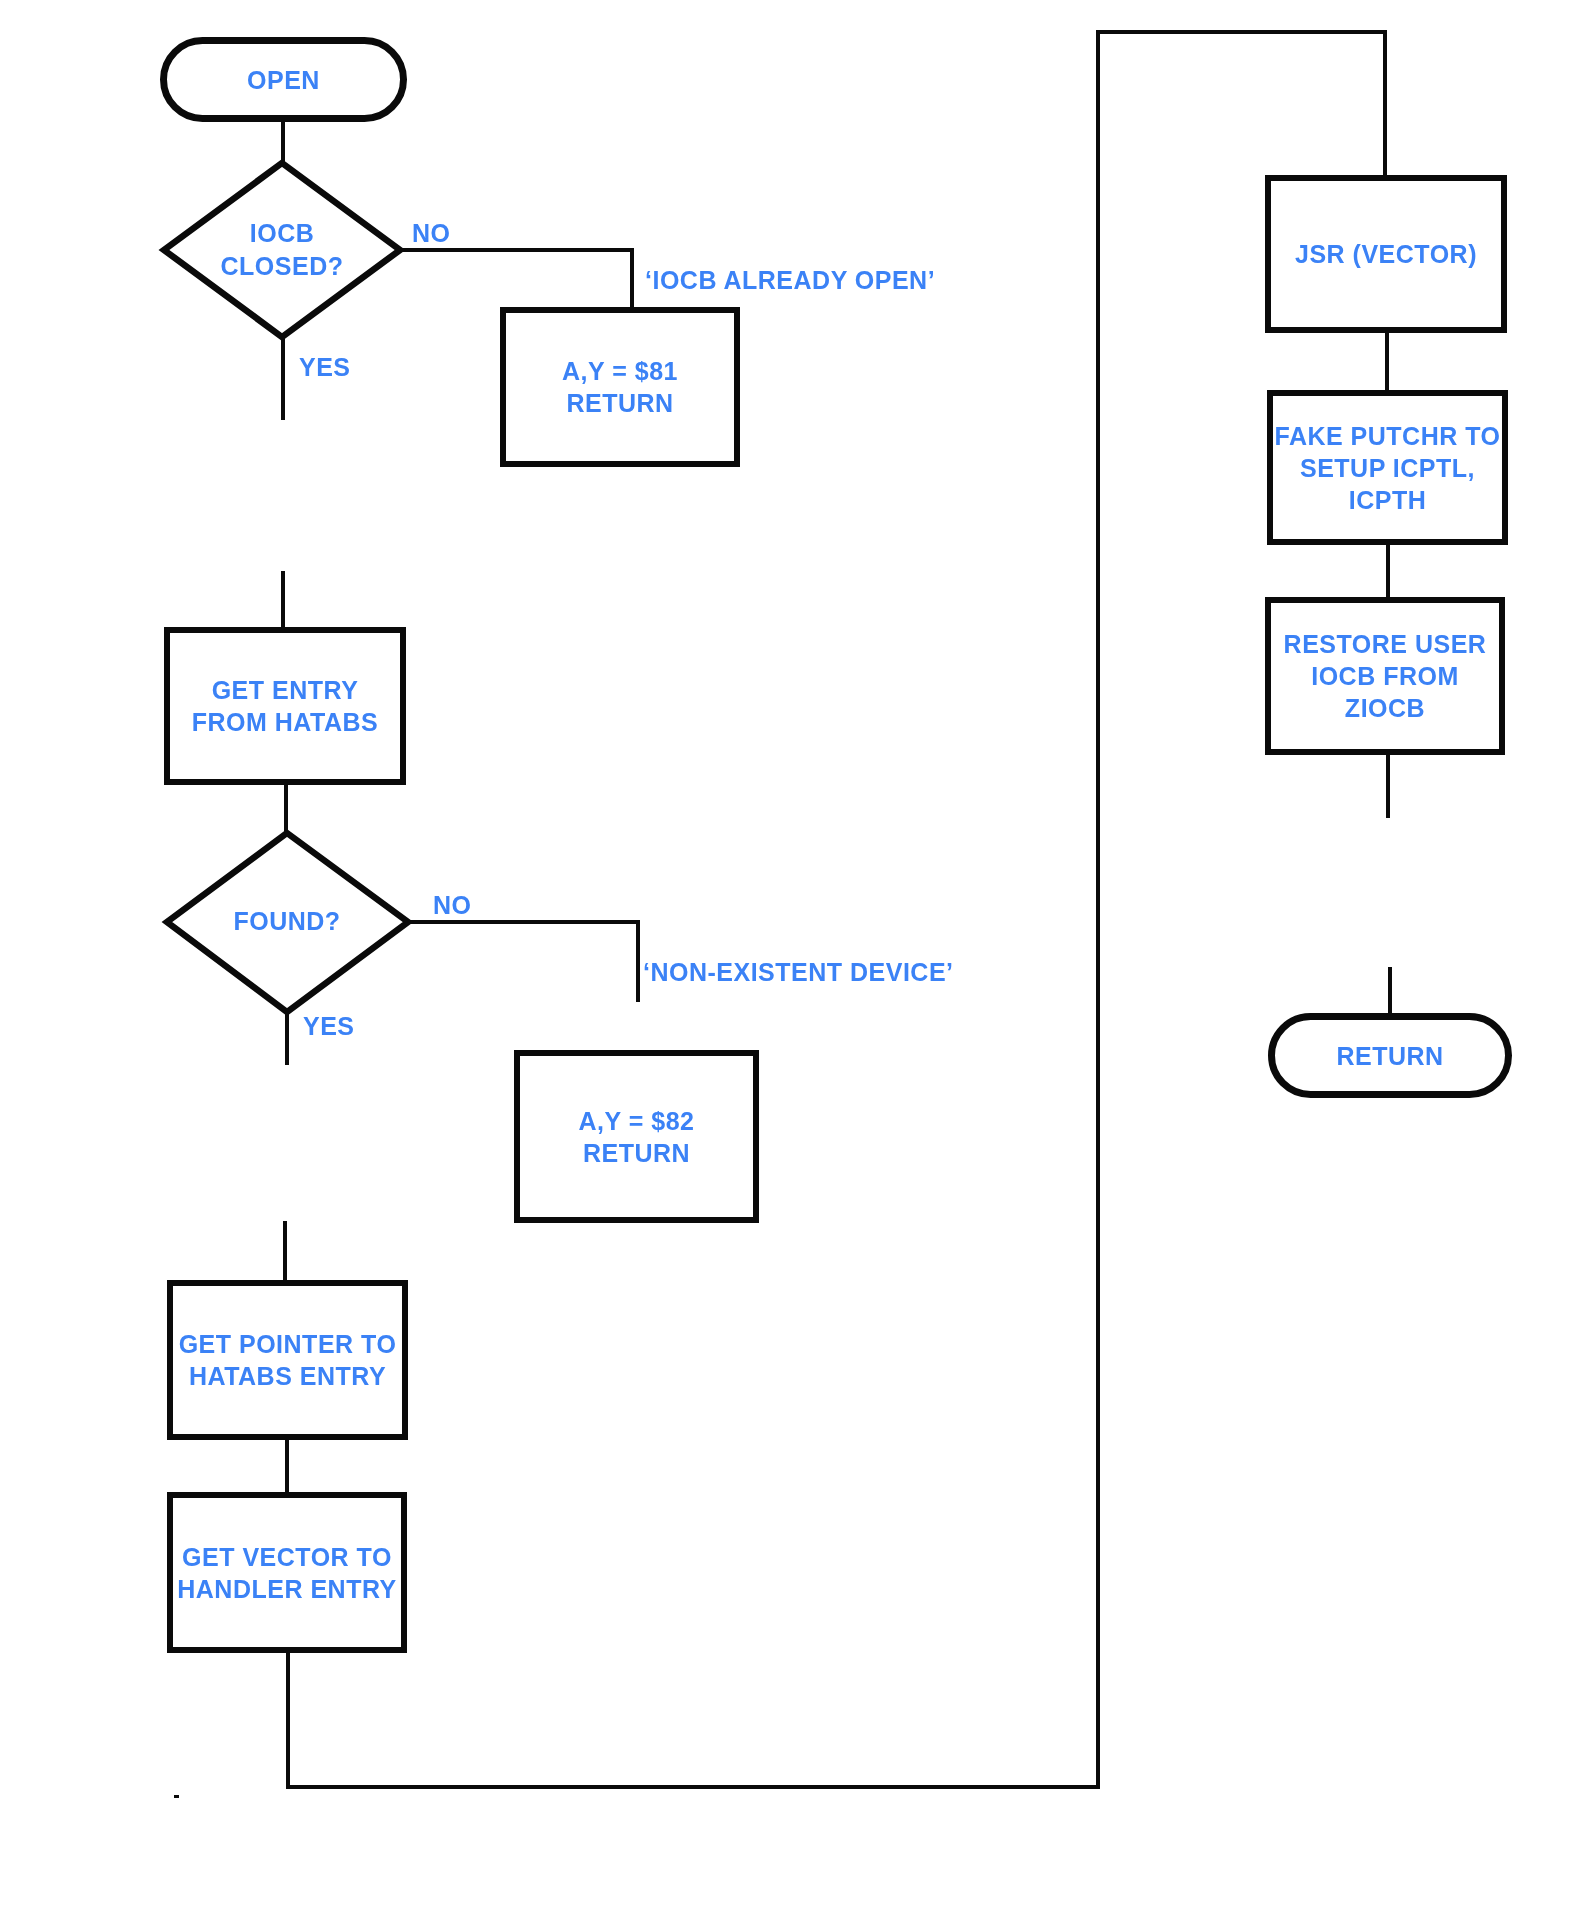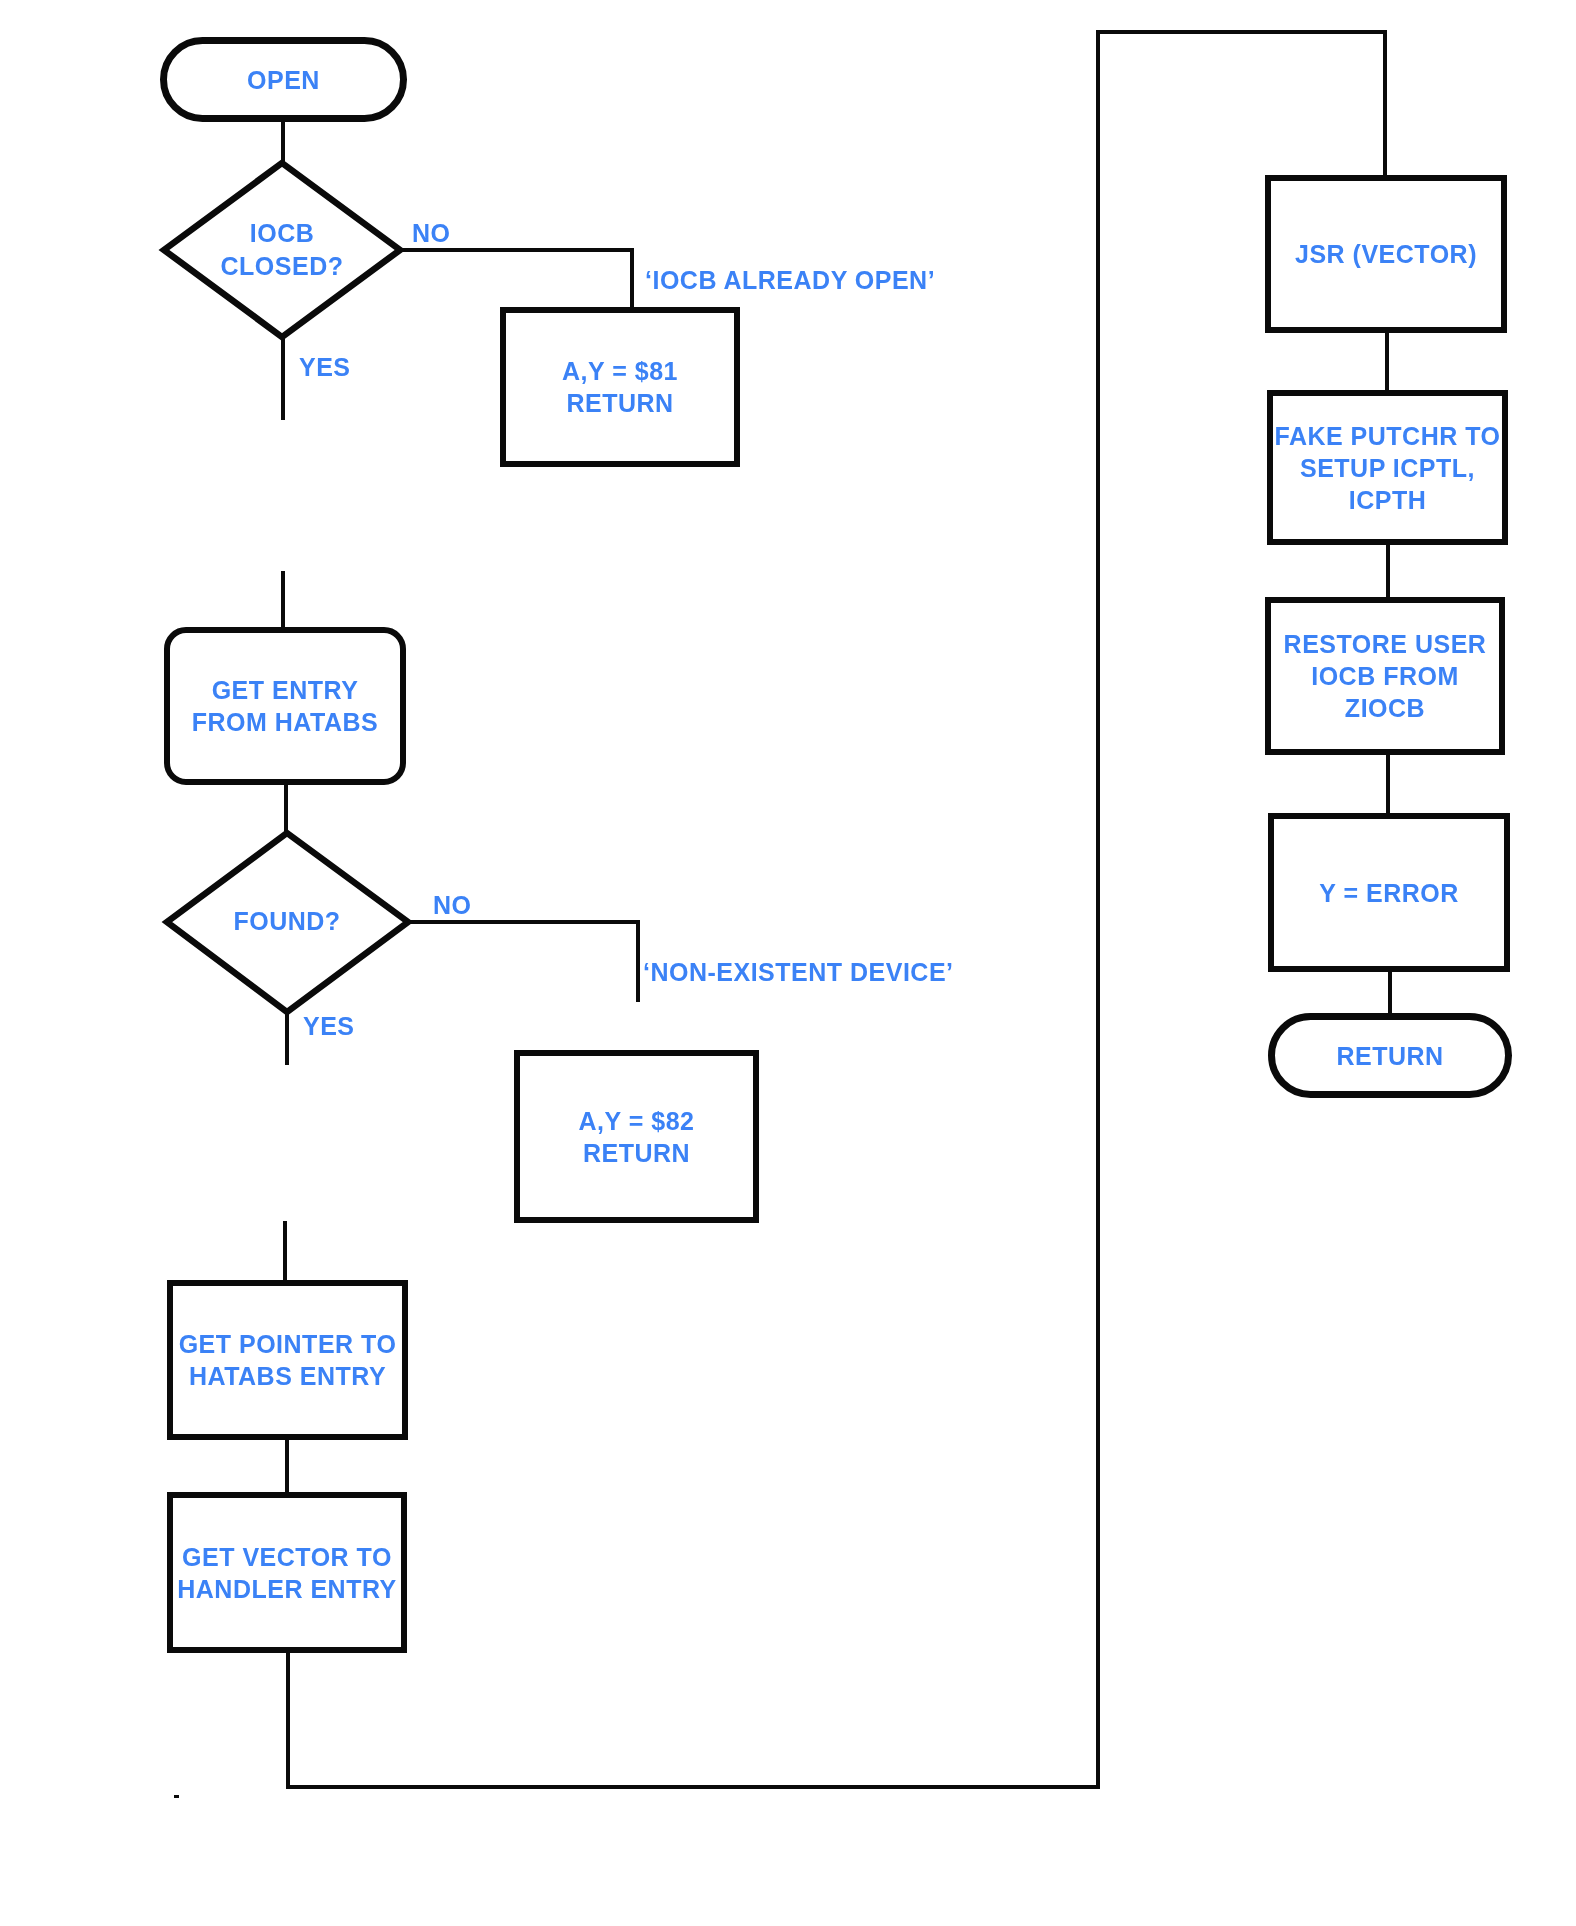--- a/index.html
+++ b/index.html
@@ -59,21 +59,21 @@
 
   <div class="dtext" style="left:172px;top:217px;width:220px;">IOCB
 CLOSED?</div>
 
   <div class="dtext" style="left:177px;top:905px;width:220px;">FOUND?</div>
 
   <div class="node" style="left:500px;top:307px;width:240px;height:160px;">A,Y =  $81
 RETURN</div>
 
 
-  <div class="node" style="left:164px;top:627px;width:242px;height:158px;border-radius:22px;">GET ENTRY
+  <div class="node" style="left:164px;top:627px;width:242px;height:158px;">GET ENTRY
 FROM HATABS</div>
 
   <div class="node" style="left:514px;top:1050px;width:245px;height:173px;">A,Y =  $82
 RETURN</div>
 
 
   <div class="node" style="left:167px;top:1280px;width:241px;height:160px;">GET POINTER TO
 HATABS ENTRY</div>
 
   <div class="node" style="left:167px;top:1492px;width:240px;height:161px;">GET VECTOR TO
@@ -82,21 +82,20 @@
   <div class="node" style="left:1265px;top:175px;width:242px;height:158px;">JSR (VECTOR)</div>
 
   <div class="node" style="left:1267px;top:390px;width:241px;height:155px;">FAKE PUTCHR TO
 SETUP ICPTL,
 ICPTH</div>
 
   <div class="node" style="left:1265px;top:597px;width:240px;height:158px;">RESTORE USER
 IOCB FROM
 ZIOCB</div>
 
-  <div class="node" style="left:1268px;top:813px;width:242px;height:159px;">Y =  ERROR</div>
 
   <div class="elabel" style="left:412px;top:219px;">NO</div>
 
   <div class="elabel" style="left:299px;top:353px;">YES</div>
 
   <div class="elabel" style="left:645px;top:266px;">‘IOCB ALREADY OPEN’</div>
 
   <div class="elabel" style="left:433px;top:891px;">NO</div>
 
   <div class="elabel" style="left:303px;top:1012px;">YES</div>

